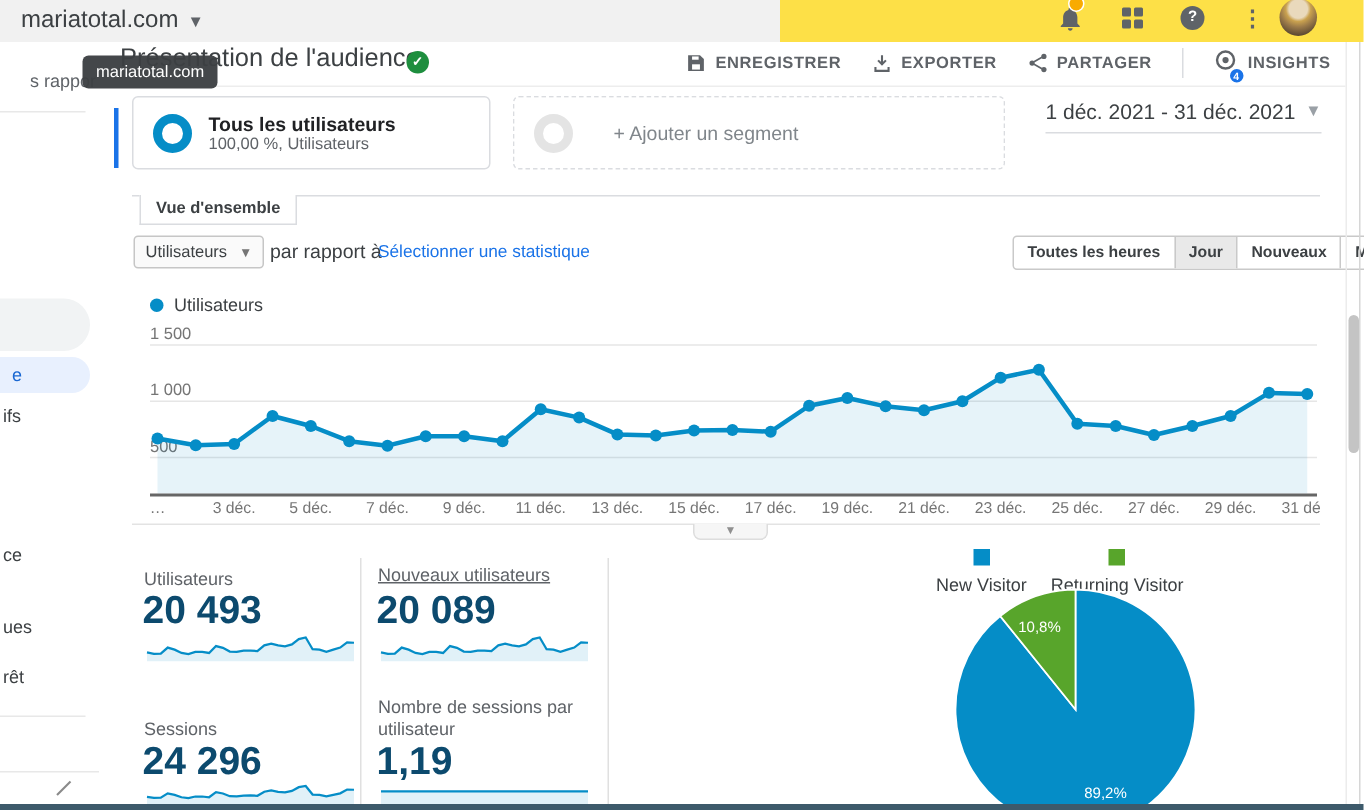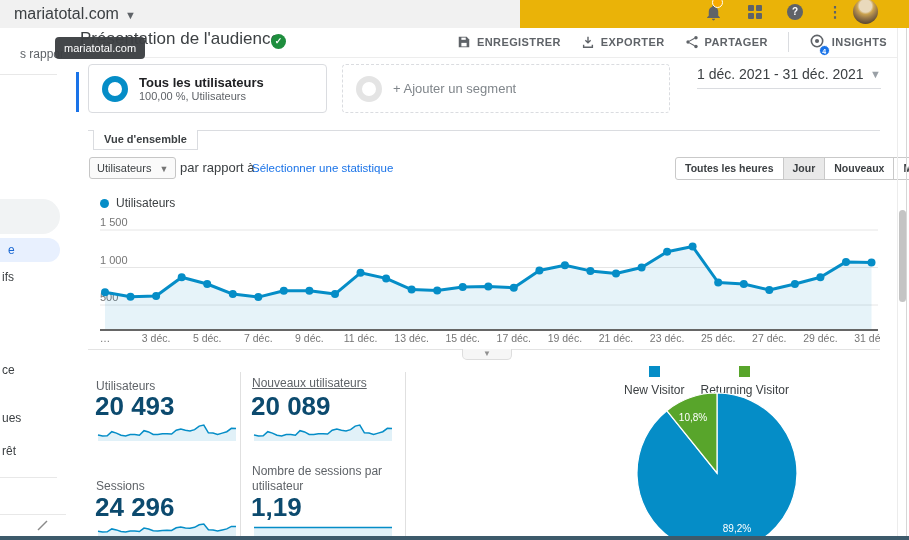--- a/index.html
+++ b/index.html
@@ -1,21 +1,21 @@
 <!DOCTYPE html>
 <html><head>
 <meta charset="utf-8">
 <style>
   * { margin:0; padding:0; box-sizing:border-box; }
   html,body { width:909px; height:540px; overflow:hidden; background:#fff;
     font-family:"Liberation Sans", sans-serif; color:#3c4043; }
   .abs { position:absolute; }
 
   
-  #topbar { position:absolute; left:0; top:0; width:909px; height:28px; background:#eab308; }
+  #topbar { position:absolute; left:0; top:0; width:909px; height:28px; background:#fde047; }
   #topbar-gray { position:absolute; left:0; top:0; width:520px; height:28px; background:#f1f1f1; }
   #site-title { position:absolute; left:14px; top:0; height:28px; line-height:28px; font-size:16px; color:#3c4043; cursor:pointer; }
   #site-title .caret { font-size:11px; color:#5f6368; margin-left:6px; }
   .top-icon { position:absolute; top:1px; width:22px; height:22px; display:flex; align-items:center; justify-content:center; cursor:pointer; }
   #bell-badge { position:absolute; left:712px; top:-3px; width:11px; height:11px; border-radius:50%; background:#f9ab00; border:1px solid #fff; }
   #help-circle { width:16px; height:16px; border-radius:50%; background:#5f6368; color:#fff; font-size:10px; font-weight:bold; text-align:center; line-height:16px; }
   #dots { font-size:15px; font-weight:bold; color:#5f6368; letter-spacing:0; }
   #avatar { position:absolute; left:853px; top:-1px; width:25px; height:25px; border-radius:50%;
      background:radial-gradient(circle at 50% 28%, #e9d9bc 0 28%, #caa24f 38%, #9b7a49 55%, #5d4a33 80%, #3f3326 100%); }
 
@@ -35,21 +35,21 @@
   
   #segment-grip { position:absolute; left:76px; top:72px; width:3px; height:40px; background:#1a73e8; }
   .seg-card { position:absolute; top:64px; height:49px; background:#fff; border:1px solid #dadce0; border-radius:4px; display:flex; align-items:center; padding-left:13px; gap:11px; cursor:pointer; }
   #seg-all { left:88px; width:239px; }
   #seg-add { left:342px; width:328px; border:1px dashed #dadce0; color:#80868b; }
   .ring { width:26px; height:26px; border-radius:50%; flex:0 0 auto; }
   .ring.blue { border:6px solid #058dc7; }
   .ring.gray { border:6px solid #e4e4e4; }
   .seg-title { font-size:13px; font-weight:bold; color:#202124; line-height:15px; }
   .seg-sub { font-size:11px; color:#5f6368; }
-  #seg-add-label { font-size:13px; }
+  #seg-add-label { font-size:13px;margin-left:16px; }
 
   
   #date-range { position:absolute; right:28px; top:66px; width:184px; text-align:left; font-size:14px; color:#3c4043; padding-bottom:6px; border-bottom:1px solid #dadce0; cursor:pointer; }
   #date-range .caret { float:right; color:#9aa0a6; font-size:11px; margin-top:2px; }
 
   
   #tab-rule { position:absolute; left:88px; top:130px; width:792px; border-top:1px solid #dadce0; }
   #tab-overview { position:absolute; left:93px; top:130px; height:20px; padding:0 10px; background:#fff; border:1px solid #dadce0; border-top:none; font-size:11px; font-weight:bold; line-height:19px; color:#3c4043; cursor:pointer; }
 
   

